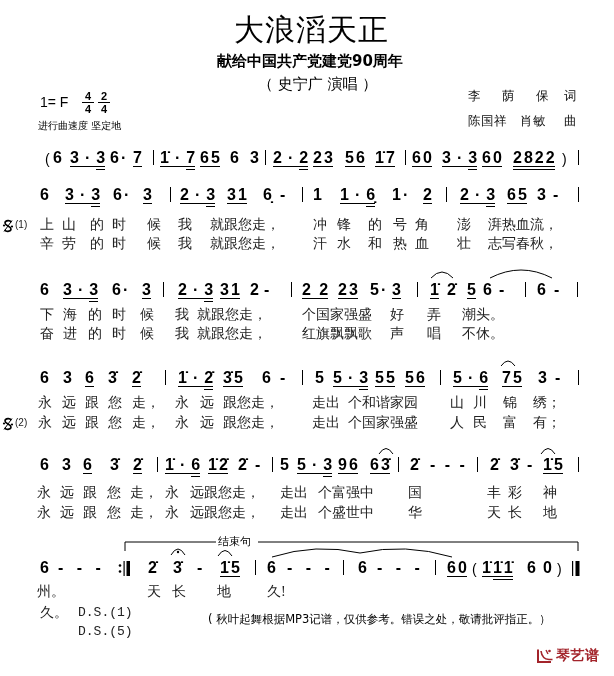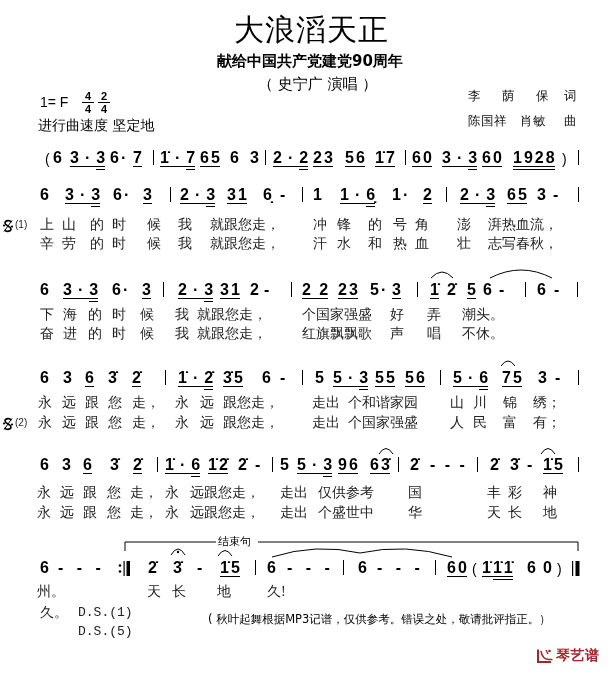--- a/index.html
+++ b/index.html
@@ -11,21 +11,21 @@
 
     
     #title { left: 234px; top: 13px; font-size: 30px; line-height: 34px; letter-spacing: 1px; }
     #subtitle { left: 217px; top: 53px; font-size: 15px; line-height: 17px; font-weight: bold; }
     #performer { left: 258px; top: 76px; font-size: 15px; line-height: 17px; }
     #key { left: 40px; top: 95px; font-family: "Liberation Sans", sans-serif; font-size: 14px; line-height: 14px; }
     .ts { position: absolute; top: 91px; width: 12px; text-align: center;
           font: bold 11px/10px "Liberation Sans", sans-serif; }
     .ts .num { display: block; border-bottom: 1.2px solid #000; padding-bottom: 1px; }
     .ts .den { display: block; padding-top: 1px; }
-    #tempo { left: 38px; top: 119px; font-size: 14px; line-height: 13px; }
+    #tempo { left: 38px; top: 119px; font-size: 10px; line-height: 13px; }
     .credit { font-family: "Liberation Serif", serif; font-size: 12.5px; line-height: 14px; color: #111; }
     #lyricist-name { left: 468px; top: 89px; letter-spacing: 21.5px; }
     #lyricist-role { left: 564px; top: 89px; }
     #composer-1 { left: 468px; top: 114px; letter-spacing: 0.5px; }
     #composer-2 { left: 520px; top: 114px; letter-spacing: 0.5px; }
     #composer-role { left: 564px; top: 114px; }
 
     
     .row { position: absolute; left: 0; width: 614px; height: 16px; }
     .g { position: absolute; top: 0; font: bold 16px/16px "Liberation Sans", sans-serif;
@@ -87,21 +87,21 @@
   <span class="g" style="left:250px">3</span>
   <span class="bar" style="left:265px"></span>
   <span class="g u1" style="left:273px"><span class="d">2·</span><span class="u2">2</span></span>
   <span class="g u1" style="left:313px">23</span>
   <span class="g u1" style="left:345px">56</span>
   <span class="g u1" style="left:375px">1̇7</span>
   <span class="bar" style="left:405px"></span>
   <span class="g u1" style="left:412px">60</span>
   <span class="g u1" style="left:442px"><span class="d">3·</span><span class="u2">3</span></span>
   <span class="g u1" style="left:482px">60</span>
-  <span class="g u1" style="left:513px"><span class="u2">1928</span></span>
+  <span class="g u1" style="left:513px"><span class="u2">2822</span></span>
   <span class="g paren" style="left:562px;top:1px">)</span>
   <span class="bar" style="left:578px"></span>
 </div>
 
 <div class="row" style="top:187px">
   <span class="g" style="left:40px">6</span>
   <span class="g u1" style="left:65px"><span class="d">3·</span><span class="u2">3</span></span>
   <span class="g" style="left:113px">6·</span>
   <span class="g u1" style="left:143px">3</span>
   <span class="bar" style="left:170px"></span>
@@ -304,21 +304,21 @@
   <span class="bar" style="left:578px"></span>
 
   <span class="lyr" style="left:37px;top:29px">永</span>
   <span class="lyr" style="left:60px;top:29px">远</span>
   <span class="lyr" style="left:83px;top:29px">跟</span>
   <span class="lyr" style="left:107px;top:29px">您</span>
   <span class="lyr" style="left:130px;top:29px">走，</span>
   <span class="lyr" style="left:165px;top:29px">永</span>
   <span class="lyr" style="left:190px;top:29px">远跟您走，</span>
   <span class="lyr" style="left:280px;top:29px">走出</span>
-  <span class="lyr" style="left:318px;top:29px">仅供参考</span>
+  <span class="lyr" style="left:318px;top:29px">个富强中</span>
   <span class="lyr" style="left:408px;top:29px">国</span>
   <span class="lyr" style="left:487px;top:29px">丰</span>
   <span class="lyr" style="left:508px;top:29px">彩</span>
   <span class="lyr" style="left:543px;top:29px">神</span>
 
   <span class="lyr" style="left:37px;top:49px">永</span>
   <span class="lyr" style="left:60px;top:49px">远</span>
   <span class="lyr" style="left:83px;top:49px">跟</span>
   <span class="lyr" style="left:107px;top:49px">您</span>
   <span class="lyr" style="left:130px;top:49px">走，</span>

